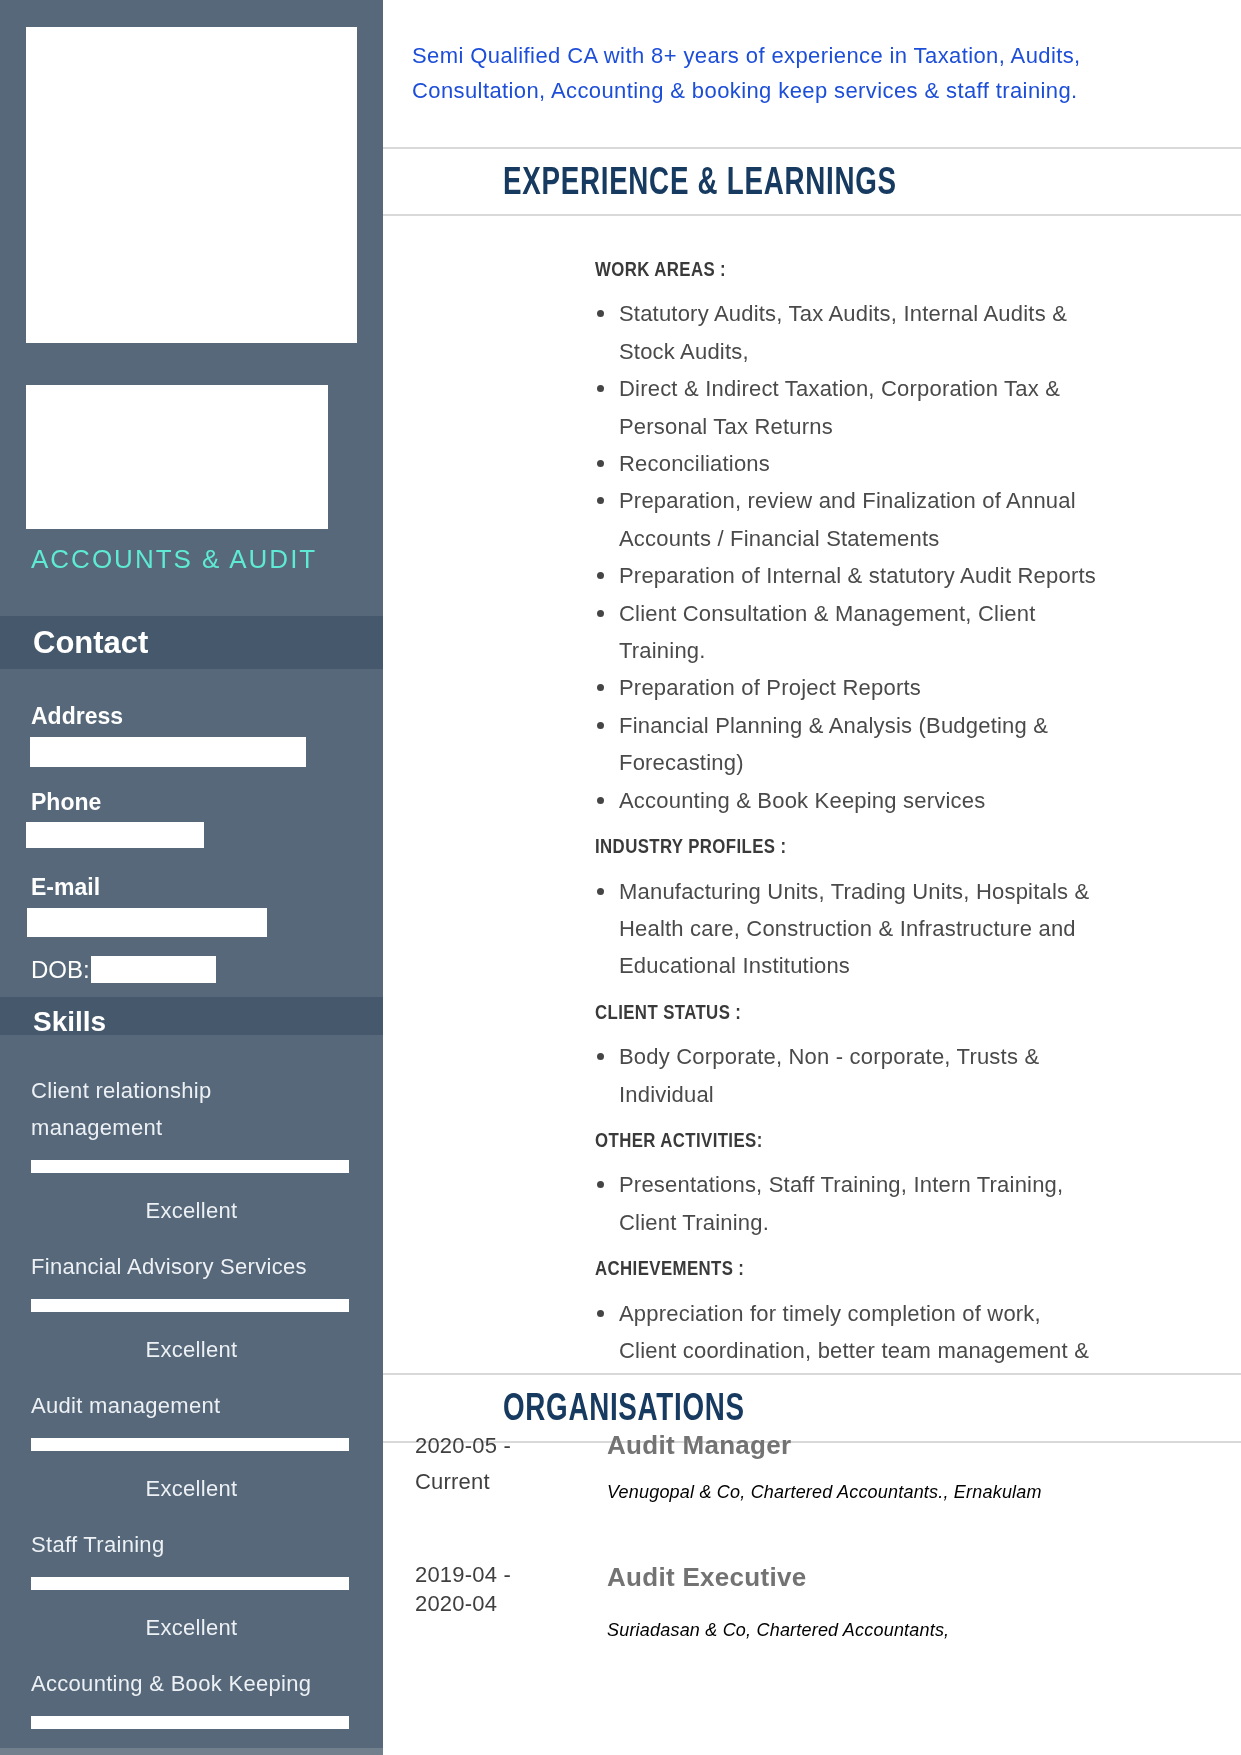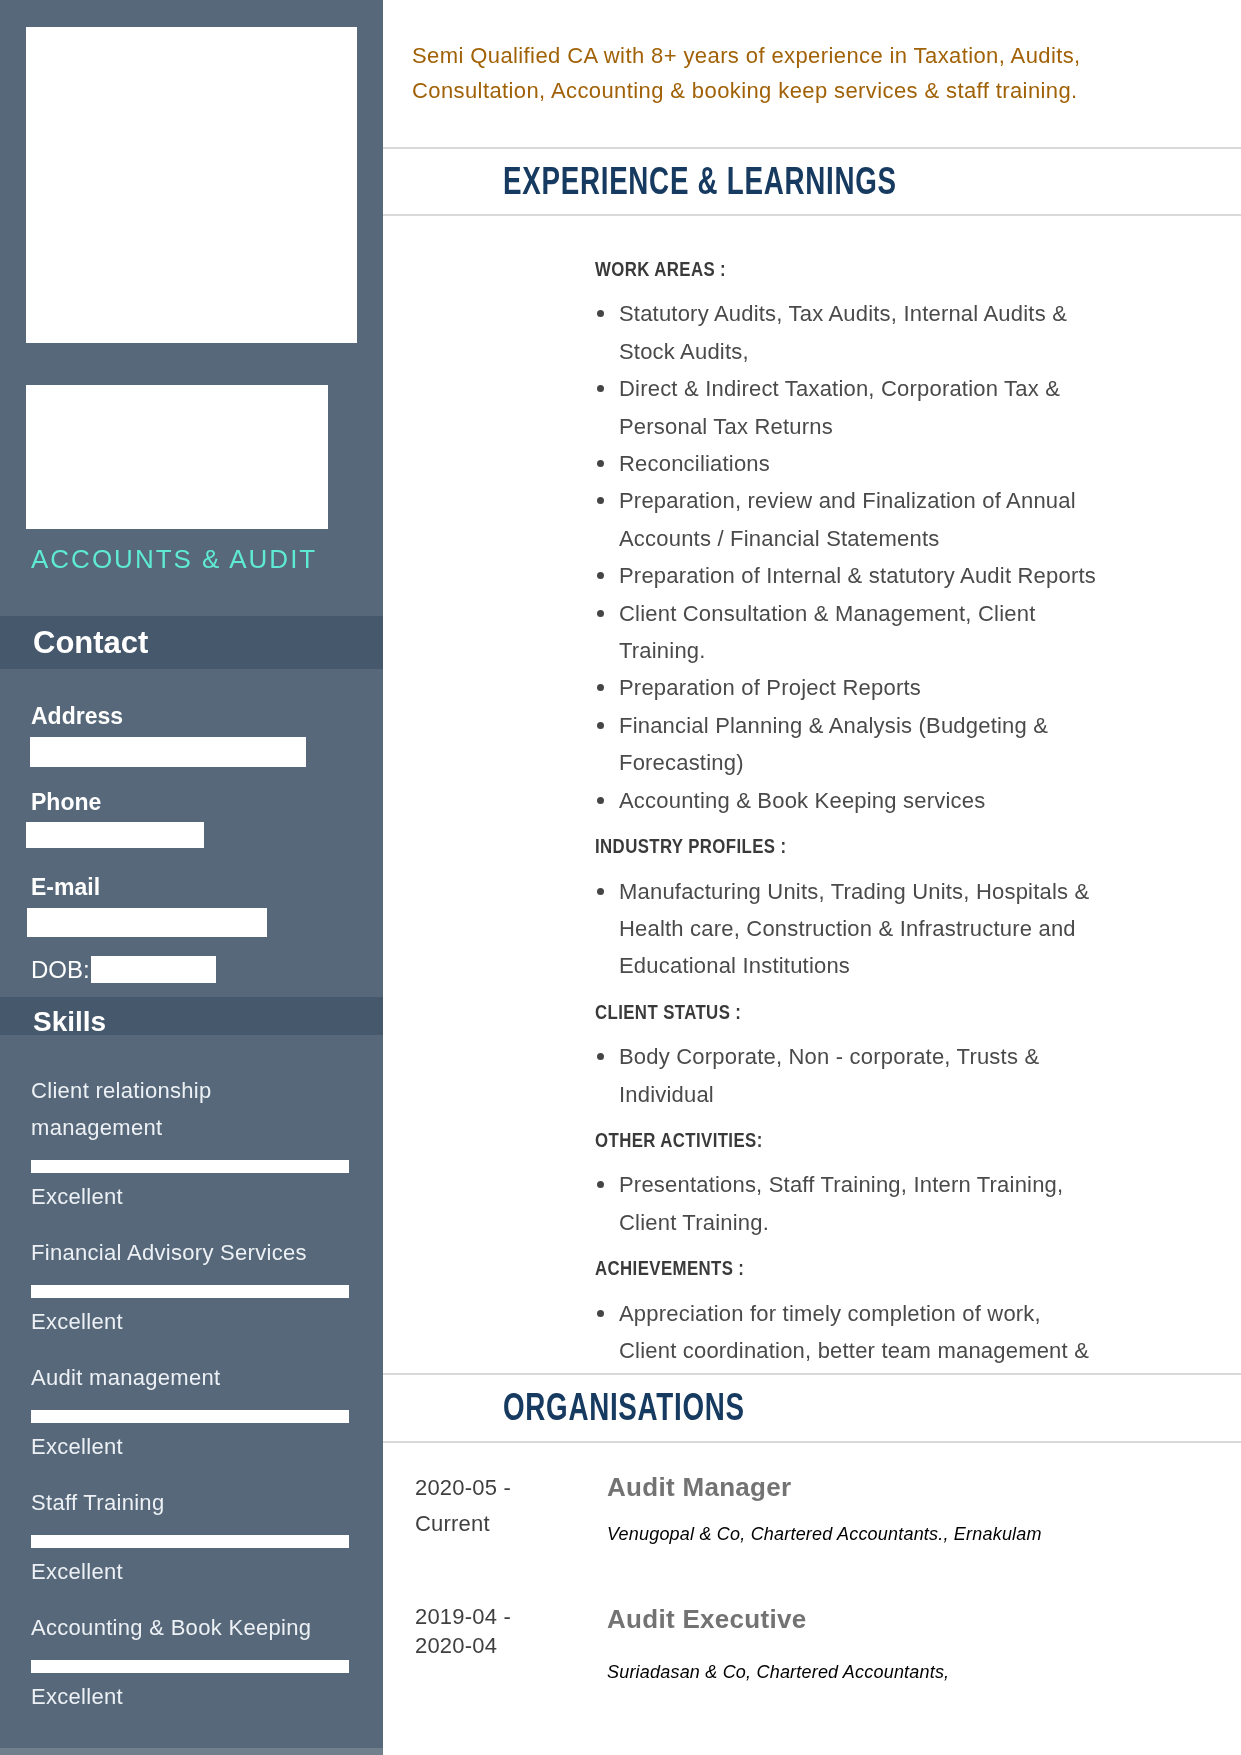--- a/index.html
+++ b/index.html
@@ -23,44 +23,44 @@
   .box-address{left:30px;top:737px;width:276px;height:30px;}
   .box-phone{left:26px;top:822px;width:178px;height:26px;}
   .box-email{left:27px;top:908px;width:240px;height:29px;}
   .box-dob{left:91px;top:956px;width:125px;height:27px;}
   .dob-label{position:absolute;left:31px;top:956px;font-size:24px;line-height:28px;color:#ffffff;}
 
   .skills-list{position:absolute;left:31px;top:1072px;width:321px;}
   .skill{margin-bottom:24px;}
   .skill-name{font-size:22px;line-height:37px;color:#edf1f5;max-width:300px;letter-spacing:.3px;}
   .skill-bar{width:318px;height:13px;background:#ffffff;margin-top:14px;}
-  .skill-level{font-size:22px;line-height:26px;color:#edf1f5;text-align:left;margin-top:11px;letter-spacing:.3px;}
+  .skill-level{font-size:22px;line-height:26px;color:#edf1f5;text-align:center;margin-top:25px;letter-spacing:.3px;}
 
   
   .summary{position:absolute;left:412px;top:38px;width:690px;}
-  .summary-line{font-size:22px;line-height:35px;color:#a16207;letter-spacing:.4px;}
+  .summary-line{font-size:22px;line-height:35px;color:#1d4ed8;letter-spacing:.4px;}
 
   .section-band{position:absolute;left:383px;width:858px;background:#ffffff;
                 border-top:2px solid #d9d9d9;border-bottom:2px solid #d9d9d9;box-sizing:border-box;}
   .band-exp{top:147px;height:69px;}
   .band-org{top:1373px;height:70px;}
   .section-heading{margin:0 0 0 120px;font-size:38px;font-weight:bold;color:#163a60;line-height:64px;
                    transform:scaleX(.73);transform-origin:0 50%;white-space:nowrap;letter-spacing:1px;}
 
   .exp-groups{position:absolute;left:587px;top:250px;width:518px;}
   .group-label{font-size:21px;font-weight:bold;color:#3a3a3a;line-height:37.4px;margin-left:8px;}
   .group-label span{display:inline-block;transform:scaleX(.8);transform-origin:0 50%;
                     white-space:nowrap;letter-spacing:.5px;}
   .bullets{list-style:none;margin:8px;padding:0;}
   .bullets li{position:relative;padding-left:24px;font-size:22px;line-height:37.4px;
               color:#4a4a4a;letter-spacing:.2px;}
   .bullets li::before{content:"";position:absolute;left:2px;top:15px;width:7px;height:7px;
                       border-radius:50%;background:#454545;}
 
-  .org-list{position:absolute;left:415px;top:1470px;width:810px;}
+  .org-list{position:absolute;left:415px;top:1428px;width:810px;}
   .org-entry{display:flex;height:132px;}
   .org-dates{width:192px;font-size:22px;color:#3f3f3f;letter-spacing:.2px;}
   .org-entry:nth-of-type(1) .org-dates div{line-height:36px;}
   .org-entry:nth-of-type(2) .org-dates div{line-height:29px;}
   .org-right{width:520px;}
   .org-title{font-size:26px;font-weight:bold;color:#737373;line-height:34px;letter-spacing:.3px;}
   .org-company{margin-top:10px;font-style:italic;font-size:18px;line-height:40px;color:#000000;
                max-width:478px;letter-spacing:.2px;}
   .org-entry:nth-of-type(2) .org-company{margin-top:16px;}
 </style>

